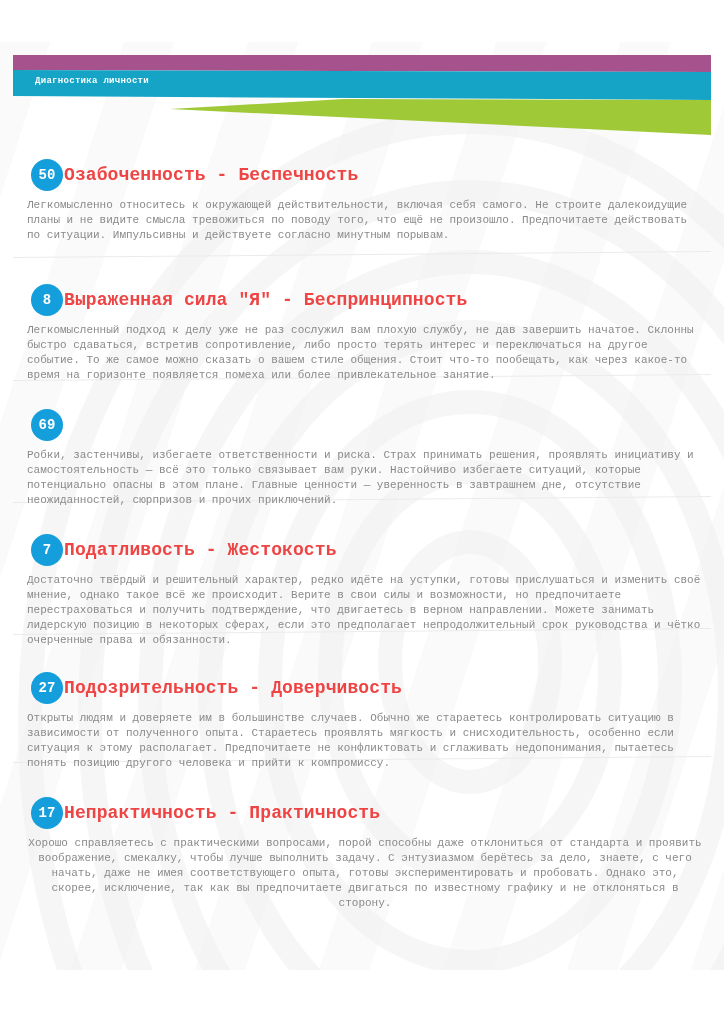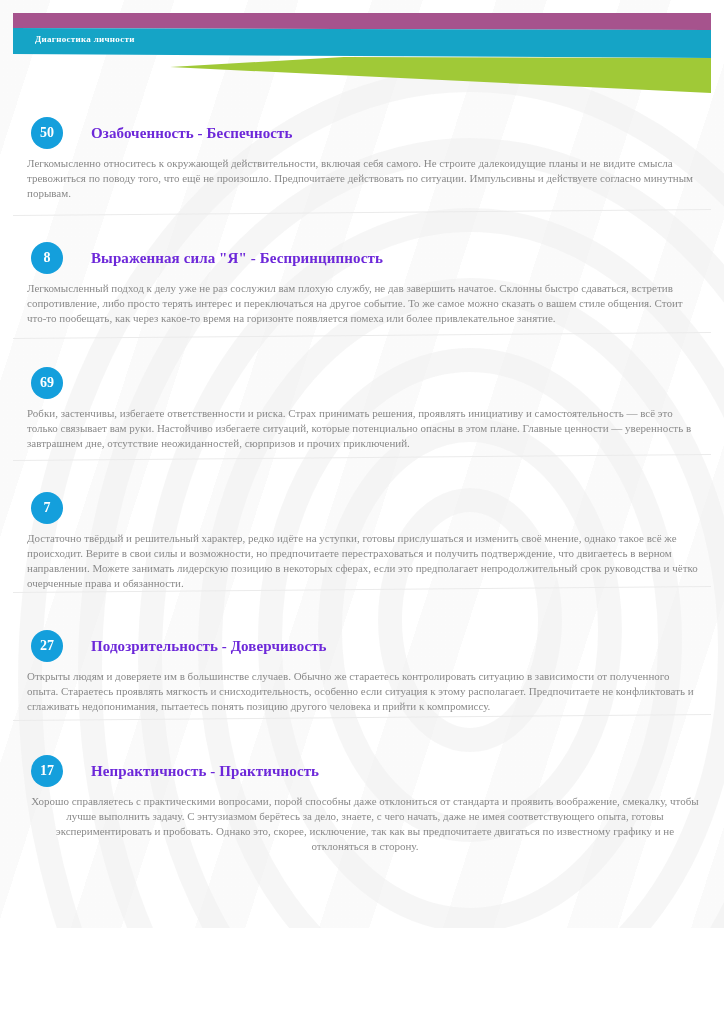--- a/index.html
+++ b/index.html
@@ -1,18 +1,18 @@
 <!DOCTYPE html>
 <html><head>
 <meta charset="utf-8">
 <style>
   html,body { margin:0; padding:0; background:#ffffff; }
   .page {
     position:relative; width:724px; height:928px; background:#ffffff;
-    overflow:hidden; font-family:Liberation Serif, serif;
+    overflow:hidden; font-family:Liberation Mono, monospace;margin-top:42px;
   }
   
   .stripes {
     position:absolute; inset:0;
     background: repeating-linear-gradient(108deg, #f6f6f6 0 48px, #ffffff 48px 118px);
     opacity:0.55;
   }
   
   .watermark { position:absolute; left:0; top:0; opacity:0.55; }
 
@@ -23,28 +23,28 @@
   .band-green        { background:#a0c937; clip-path:polygon(170px 67px, 344px 57px, 711px 58px, 711px 93px); }
   .band-cyan-bottom  { background:#15a4c6; clip-path:polygon(13px 941px, 470px 950px, 240px 998px, 13px 998px); }
   .band-magenta-bottom { background:#a6538d; clip-path:polygon(470px 950px, 711px 961px, 711px 998px, 240px 998px); }
 
   .header-title {
     position:absolute; left:35px; top:34px; color:#ffffff;
     font-size:9px; font-weight:bold; letter-spacing:0.3px; z-index:3;
   }
 
   .section { position:absolute; left:27px; width:676px; z-index:2; }
-  .section-head { display:flex; align-items:center; gap:28px; padding-left:4px; }
+  .section-head { display:flex; align-items:center; gap:1px; padding-left:4px; }
   .badge {
     width:32px; height:32px; border-radius:50%; background:#149fdc;
     color:#ffffff; font-weight:bold; font-size:14px;
     display:flex; align-items:center; justify-content:center; flex:0 0 auto;
   }
   .section-title {
-    font-size:15px; font-weight:bold; color:#6d28d9; letter-spacing:0.1px;
+    font-size:18px; font-weight:bold; color:#ef4444; letter-spacing:0.1px;
   }
   .section-text {
     margin:7px 0 0 0; font-size:11px; line-height:15px; color:#8a8a8a;
   }
 
   .divider {
     position:absolute; left:13px; width:698px; height:1px;
     background:#ebebeb; transform:rotate(-0.5deg); z-index:1;
   }
 
@@ -109,20 +109,21 @@
   <div class="section s3">
     <div class="section-head">
       <div class="badge">69</div>
     </div>
     <p class="section-text">Робки, застенчивы, избегаете ответственности и риска. Страх принимать решения, проявлять инициативу и самостоятельность — всё это только связывает вам руки. Настойчиво избегаете ситуаций, которые потенциально опасны в этом плане. Главные ценности — уверенность в завтрашнем дне, отсутствие неожиданностей, сюрпризов и прочих приключений.</p>
   </div>
 
   <div class="section s4">
     <div class="section-head">
       <div class="badge">7</div>
+      <div class="section-title">Податливость - Жестокость</div>
     </div>
     <p class="section-text">Достаточно твёрдый и решительный характер, редко идёте на уступки, готовы прислушаться и изменить своё мнение, однако такое всё же происходит. Верите в свои силы и возможности, но предпочитаете перестраховаться и получить подтверждение, что двигаетесь в верном направлении. Можете занимать лидерскую позицию в некоторых сферах, если это предполагает непродолжительный срок руководства и чётко очерченные права и обязанности.</p>
   </div>
 
   <div class="section s5">
     <div class="section-head">
       <div class="badge">27</div>
       <div class="section-title">Подозрительность - Доверчивость</div>
     </div>
     <p class="section-text">Открыты людям и доверяете им в большинстве случаев. Обычно же стараетесь контролировать ситуацию в зависимости от полученного опыта. Стараетесь проявлять мягкость и снисходительность, особенно если ситуация к этому располагает. Предпочитаете не конфликтовать и сглаживать недопонимания, пытаетесь понять позицию другого человека и прийти к компромиссу.</p>

